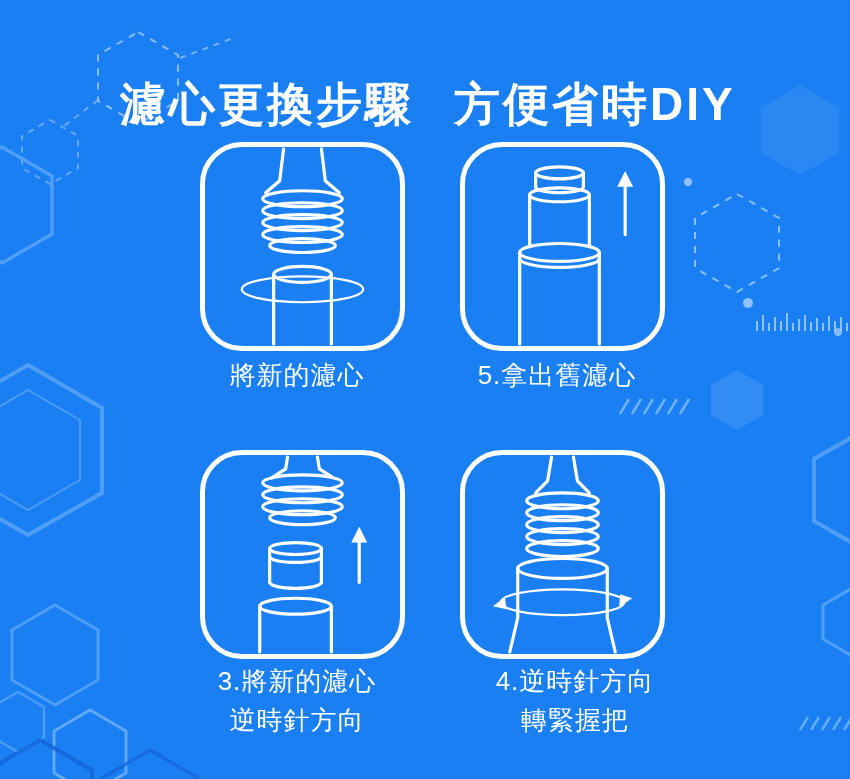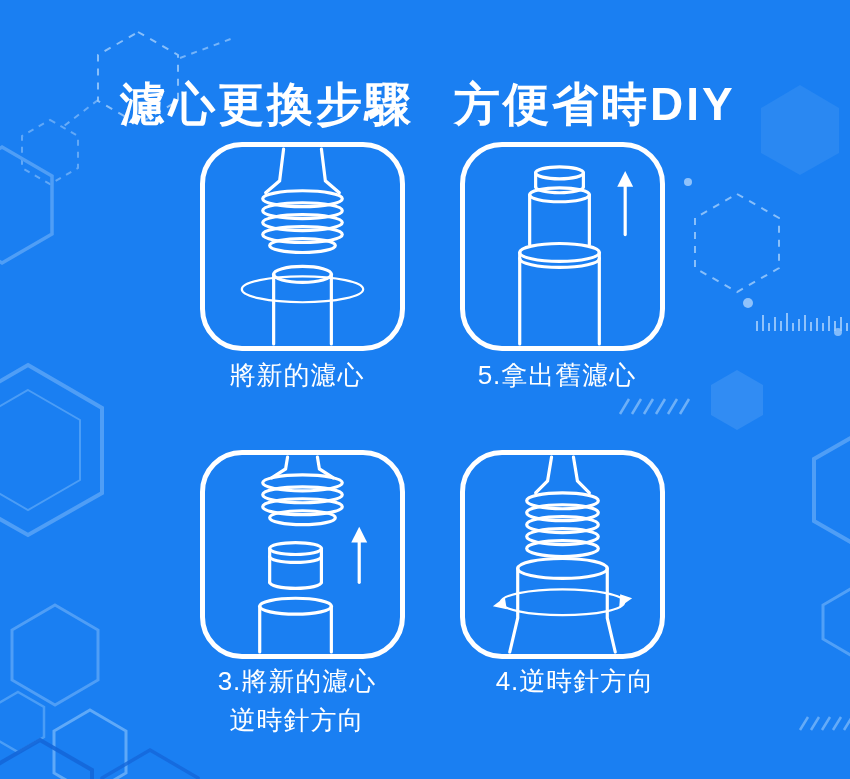--- a/index.html
+++ b/index.html
@@ -158,15 +158,16 @@
     <div>5.拿出舊濾心</div>
   </div>
 
   <div class="caption" style="left:175px;top:662px;">
     <div>3.將新的濾心</div>
     <div>逆時針方向</div>
   </div>
 
   <div class="caption" style="left:453px;top:662px;">
     <div>4.逆時針方向</div>
+    <div>轉緊握把</div>
   </div>
 
 </div>
 
 </body></html>

